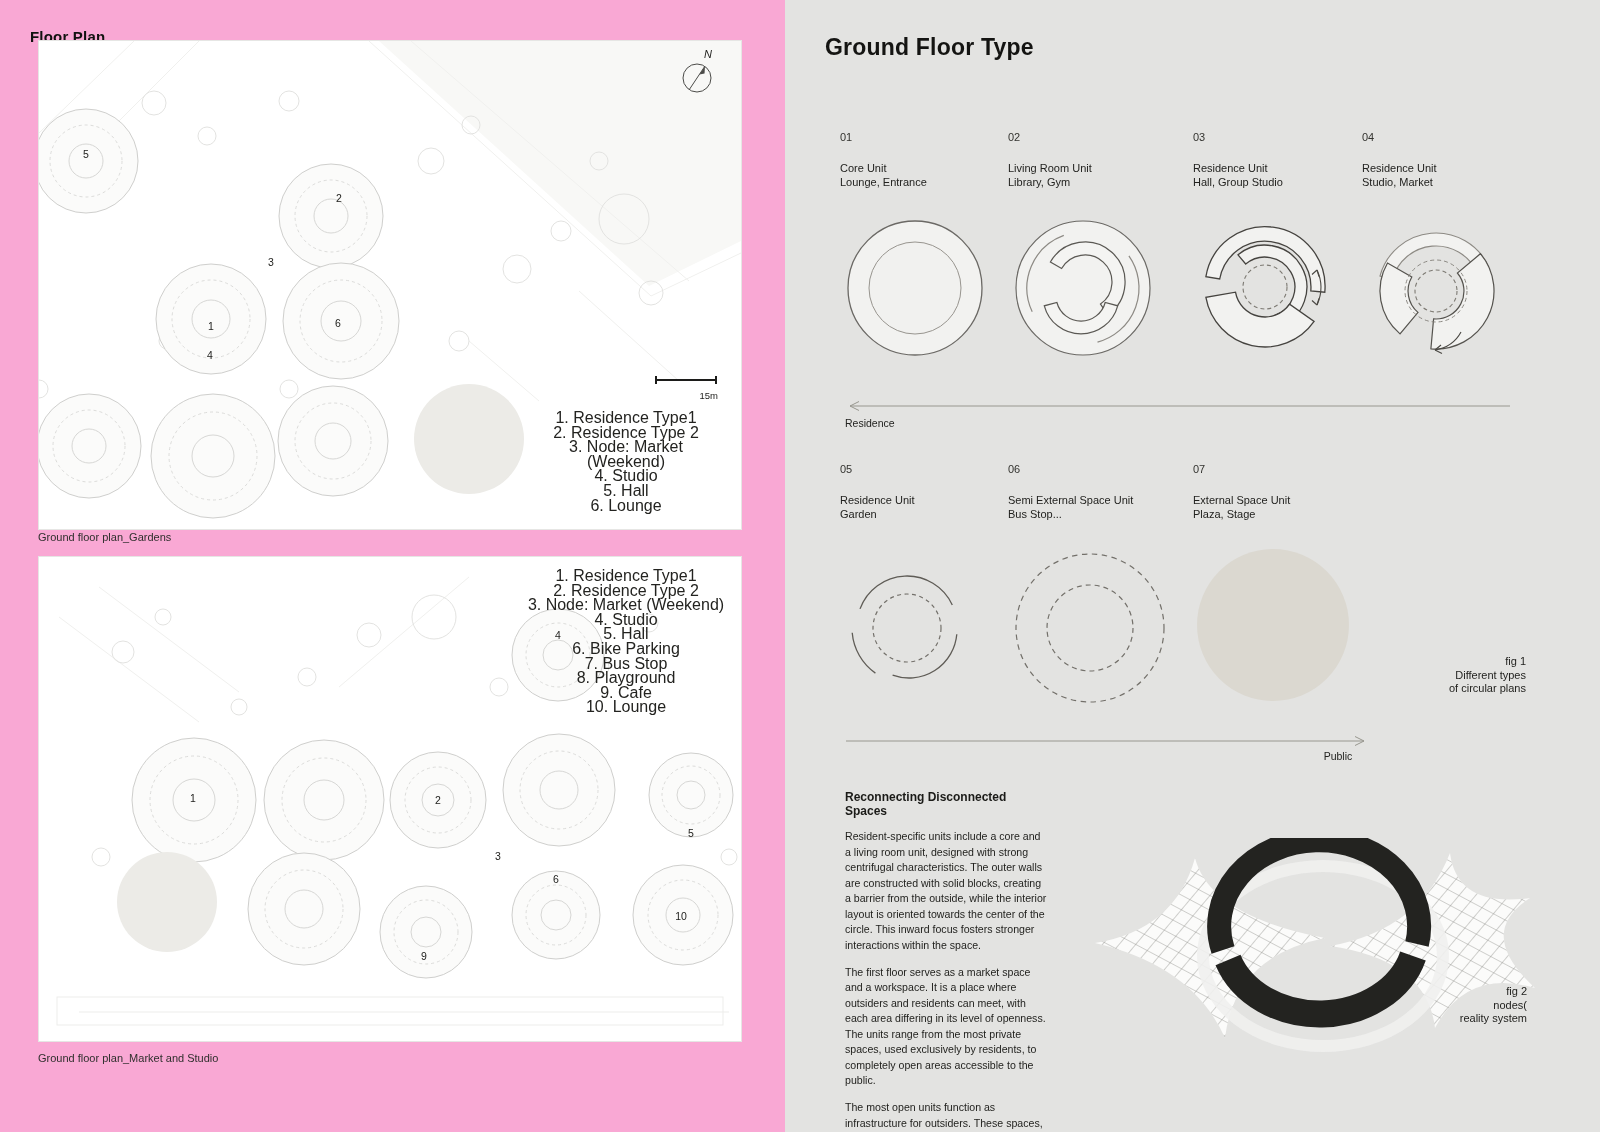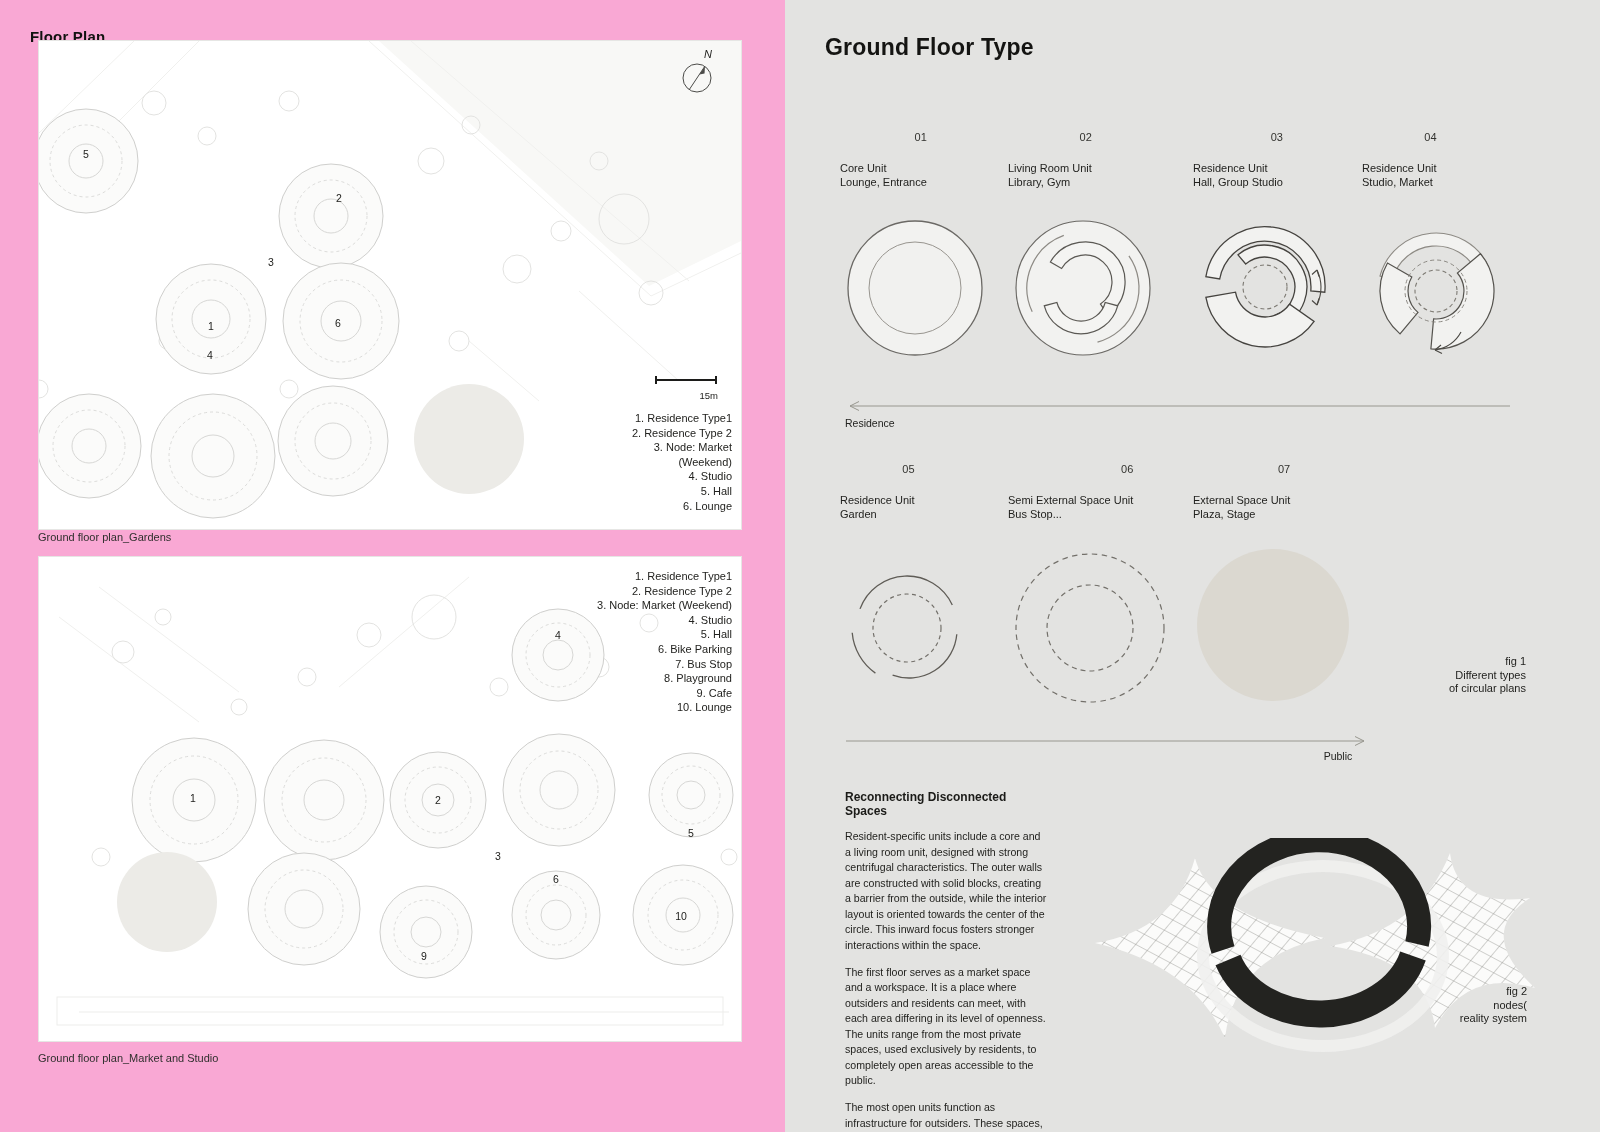--- a/index.html
+++ b/index.html
@@ -10,34 +10,34 @@
   
   .fp-title{left:30px;top:28px;font-size:15px;font-weight:bold;letter-spacing:.2px;color:#121210;}
   .plan-box{background:#ffffff;border:1px solid #e6e6e4;}
   .plan1{left:38px;top:40px;width:702px;height:488px;}
   .plan2{left:38px;top:556px;width:702px;height:484px;}
   .plan-box svg{position:absolute;left:0;top:0;}
   .plan-marker{position:absolute;font-size:10.5px;color:#22221f;transform:translate(-50%,-50%);}
   .caption{font-size:11px;color:#2f2f2d;}
   .cap1{left:38px;top:531px;}
   .cap2{left:38px;top:1052px;}
-  .legend{width:212px;text-align:right;font-size:11px;line-height:14.6px;color:#23231ف;color:#232320;}
+  .legend{width:212px;text-align:center;font-size:16px;line-height:14.6px;color:#23231ف;color:#232320;}
   .legend1{left:520px;top:411px;}
   .legend2{left:520px;top:569px;}
   .scalebar{left:654px;top:371px;width:64px;}
   .scalebar .lbl{display:block;text-align:right;font-size:9.5px;margin-top:1px;color:#232320;}
   .north{left:680px;top:50px;width:44px;height:48px;}
   .north .n{position:absolute;left:24px;top:-2px;font-size:11px;font-style:italic;color:#232320;}
 
   
   .right-panel{left:785px;top:0;width:815px;height:1132px;background:#e3e3e1;}
   .right-panel .abs{position:absolute;}
   .gft-title{left:40px;top:34px;font-size:23px;font-weight:bold;letter-spacing:.2px;color:#141412;}
   .unit-col{position:absolute;font-size:11px;line-height:14px;color:#232320;}
-  .unit-num{margin-bottom:17px;color:#33332f;text-align:right;}
+  .unit-num{margin-bottom:17px;color:#33332f;}
   .arrow-label{font-size:10.5px;color:#232320;}
   .fig-cap{width:160px;text-align:right;font-size:11px;line-height:13.5px;color:#232320;}
   .article{left:60px;top:790px;width:203px;}
   .article-h{font-size:12px;font-weight:bold;margin:0 0 11px 0;color:#1b1b18;}
   .article-p{font-size:10.6px;line-height:1.47;margin:0 0 11px 0;color:#1e1e1b;}
 </style>
 </head>
 <body>
 
 <div class="page">

